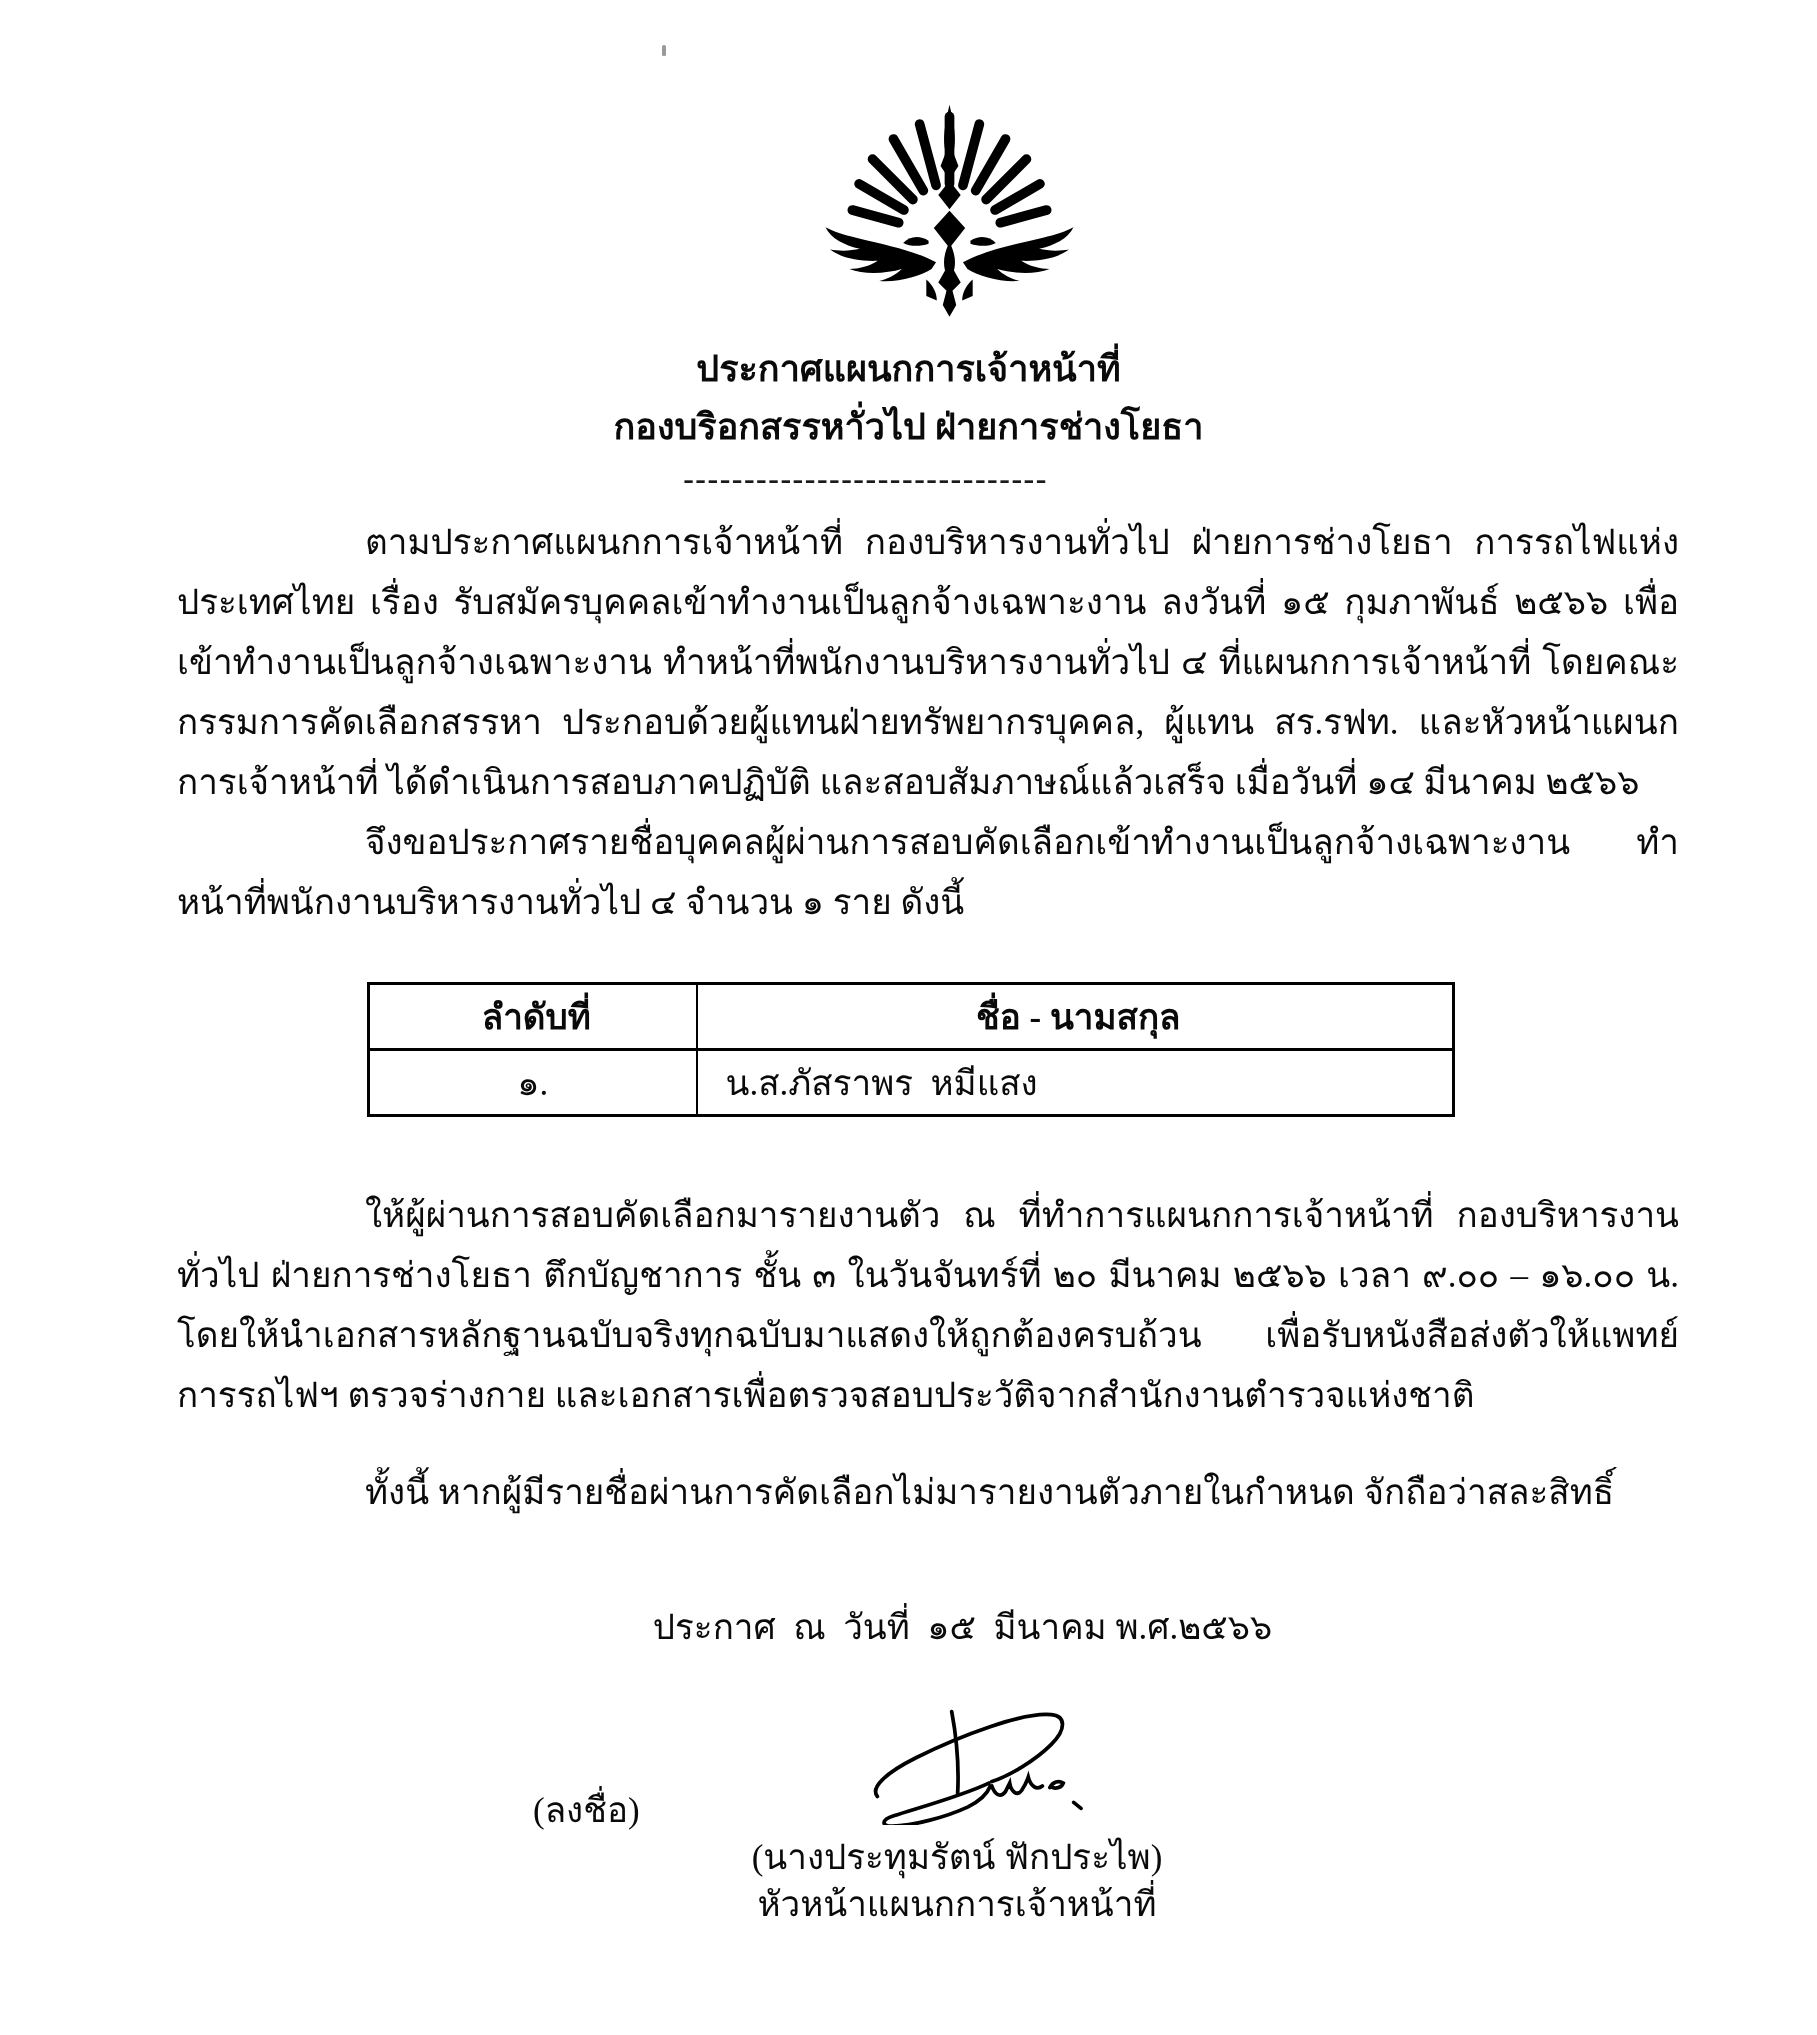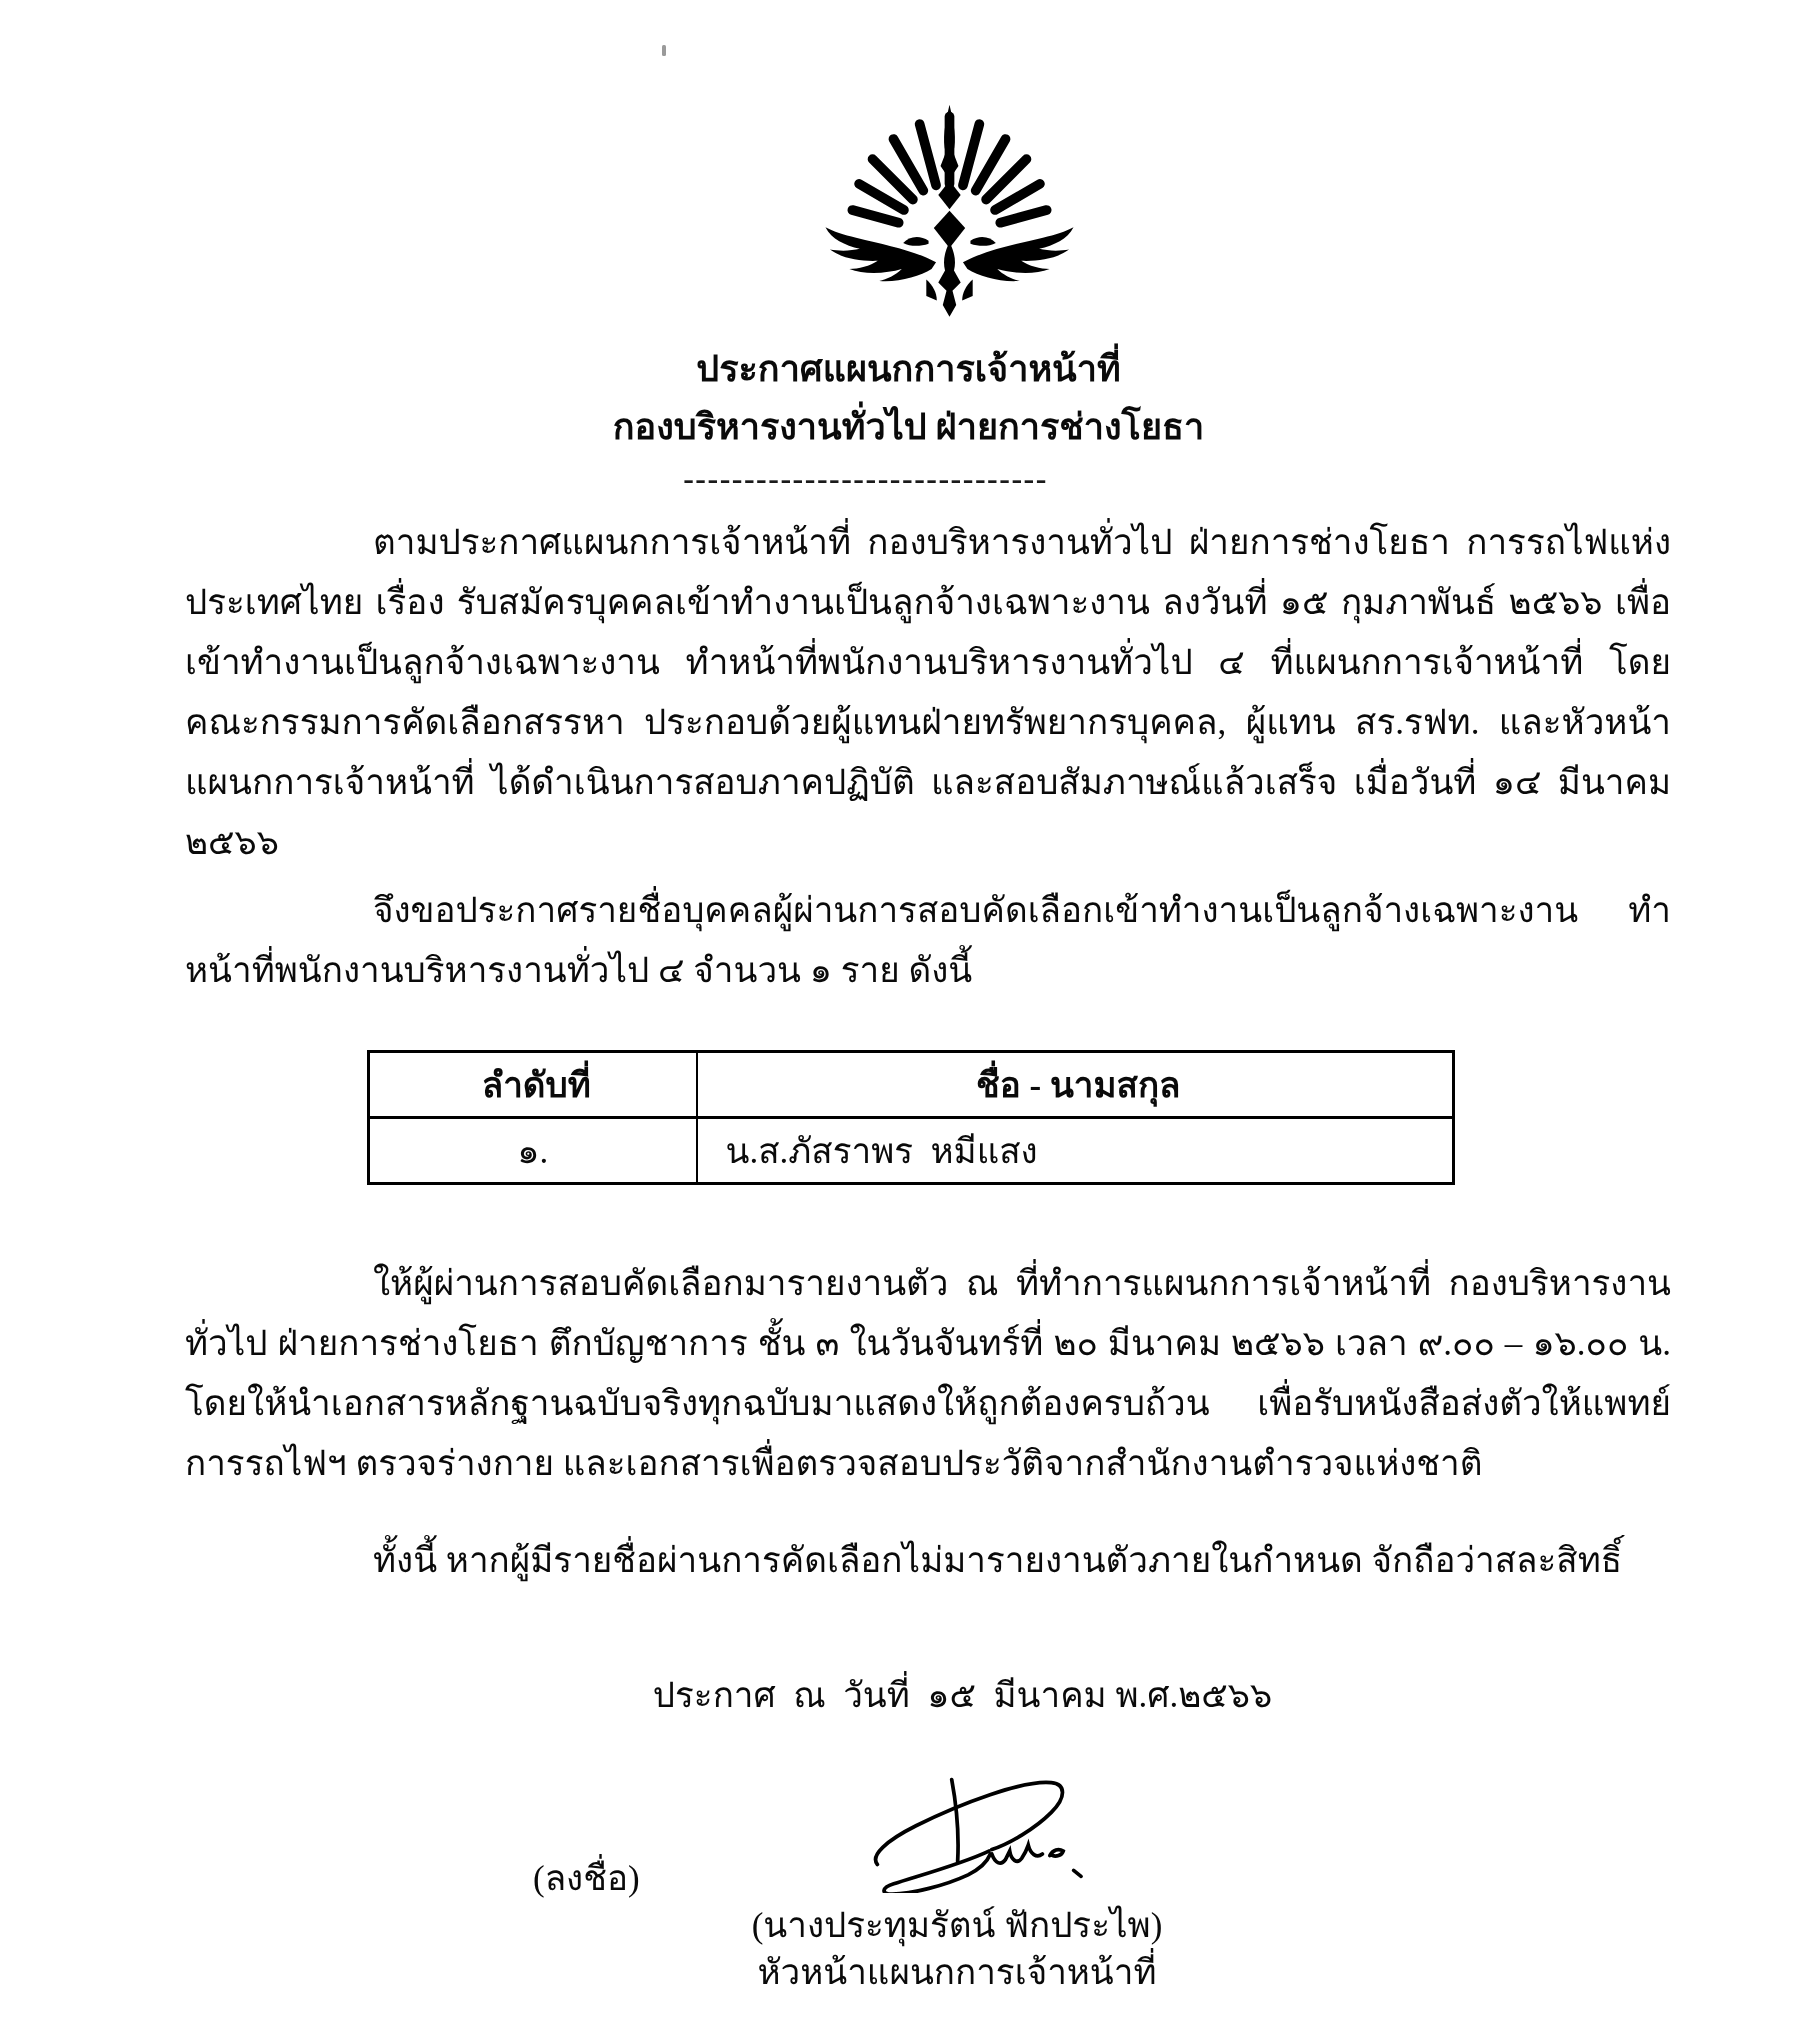--- a/index.html
+++ b/index.html
@@ -37,21 +37,21 @@
     font-size: 32px;
     font-weight: bold;
     line-height: 34px;
     letter-spacing: 1.5px;
     margin-top: 4.6px;
     transform: translateX(-43px);
     color: #1a1a1a;
   }
   .content { padding: 0 138px 0 177px; }
   .body-par {
-    margin: 8px;
+    margin: 0;
     text-align: justify;
     text-indent: 188px;
     font-size: 35px;
     line-height: 60px;
     white-space: pre-wrap;
   }
   .p1 { margin-top: 18.4px; }
   .roster {
     border-collapse: collapse;
     margin: 49px 0 0 190px;
@@ -143,21 +143,21 @@
         <path d="M198 225 C 230 208 265 202 305 192 C 322 188 335 184 346 178 C 338 194 320 202 300 207 C 312 210 328 210 340 208 C 324 220 298 224 276 223 C 286 230 302 234 314 234 C 294 242 264 240 244 234 C 252 242 264 248 274 250 C 248 252 220 244 204 234 Z"></path>
         <path d="M180 198 C 173 212 171 224 174 236 L165 252 L176 263 L171 282 L180 298 L189 282 L184 263 L195 252 L186 236 C 189 224 187 212 180 198 Z"></path>
         <path d="M149 248 C 158 256 163 266 163 276 L149 270 Z"></path>
         <path d="M211 248 C 202 256 197 266 197 276 L211 270 Z"></path>
       </g>
     </svg>
   </div>
 
   <div class="title-block">
     <div class="title-line">ประกาศแผนกการเจ้าหน้าที่</div>
-    <div class="title-line">กองบริหารงานทั่วไป ฝ่ายการช่างโยธา</div>
+    <div class="title-line">กองบริอกสรรหาั่วไป ฝ่ายการช่างโยธา</div>
     <div class="separator">------------------------------</div>
   </div>
 
   <div class="content">
 
     <p class="body-par p1">ตามประกาศแผนกการเจ้าหน้าที่ กองบริหารงานทั่วไป ฝ่ายการช่างโยธา การรถไฟแห่งประเทศไทย เรื่อง รับสมัครบุคคลเข้าทำงานเป็นลูกจ้างเฉพาะงาน ลงวันที่ ๑๕ กุมภาพันธ์ ๒๕๖๖ เพื่อเข้าทำงานเป็นลูกจ้างเฉพาะงาน ทำหน้าที่พนักงานบริหารงานทั่วไป ๔ ที่แผนกการเจ้าหน้าที่ โดยคณะกรรมการคัดเลือกสรรหา ประกอบด้วยผู้แทนฝ่ายทรัพยากรบุคคล, ผู้แทน สร.รฟท. และหัวหน้าแผนกการเจ้าหน้าที่ ได้ดำเนินการสอบภาคปฏิบัติ และสอบสัมภาษณ์แล้วเสร็จ เมื่อวันที่ ๑๔ มีนาคม ๒๕๖๖</p>
 
     <p class="body-par">จึงขอประกาศรายชื่อบุคคลผู้ผ่านการสอบคัดเลือกเข้าทำงานเป็นลูกจ้างเฉพาะงาน ทำหน้าที่พนักงานบริหารงานทั่วไป ๔ จำนวน ๑ ราย ดังนี้</p>
 
     <table class="roster">

